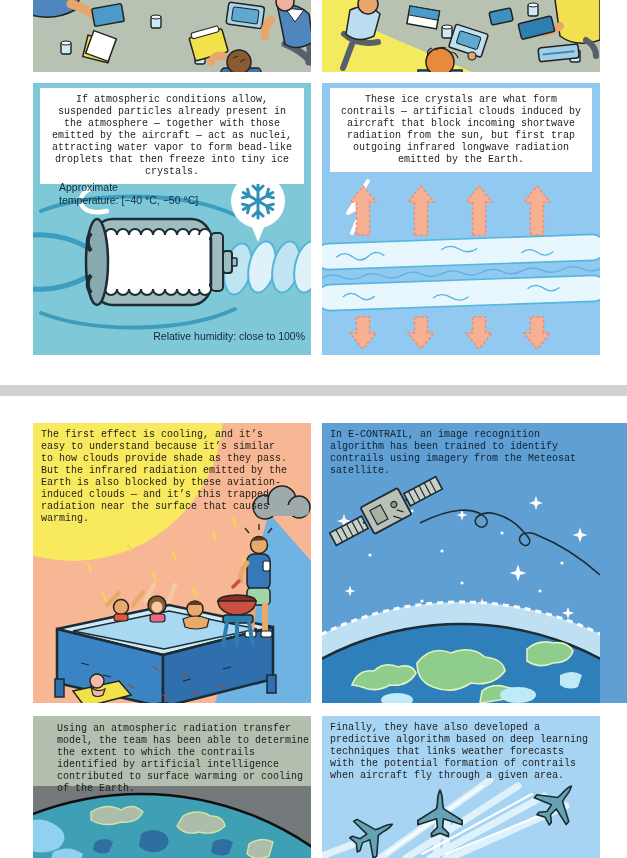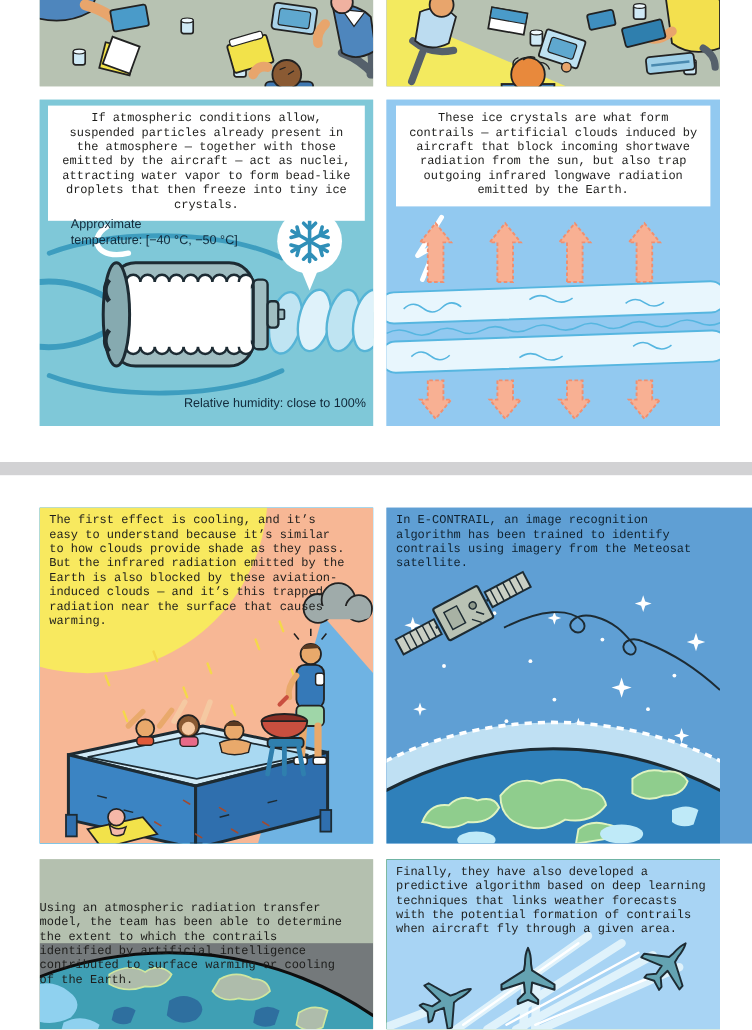--- a/index.html
+++ b/index.html
@@ -5,31 +5,31 @@
   html,body{margin:0;padding:0;background:#fff;}
   .page{position:relative;width:627px;height:858px;background:#ffffff;overflow:hidden;
         font-family:"Liberation Sans",sans-serif;}
   .panel{position:absolute;overflow:hidden;}
   .panel svg{position:absolute;left:0;top:0;}
   .p-tl{left:33px;top:0;width:278px;height:72px;background:#b7c2b2;}
   .p-tr{left:322px;top:0;width:278px;height:72px;background:#b7c2b2;}
   .p-ml{left:33px;top:83px;width:278px;height:272px;background:#7fc8d8;}
   .p-mr{left:322px;top:83px;width:278px;height:272px;background:#92c9f0;}
   .divider{position:absolute;left:0;top:385px;width:627px;height:11px;background:#d2d2d4;}
-  .p-bl{left:33px;top:423px;width:278px;height:280px;background:#0ea5e9;}
+  .p-bl{left:33px;top:423px;width:278px;height:280px;background:#fde047;}
   .p-br{left:322px;top:423px;width:278px;height:280px;background:#5f9fd4;padding-left:32px;}
   .p-fl{left:33px;top:716px;width:278px;height:142px;background:#b4c0af;}
   .p-fr{left:322px;top:716px;width:278px;height:142px;background:#15803d;}
   .caption{position:absolute;color:#1d1d1b;font-size:10px;line-height:1.2;font-family:Liberation Mono, monospace;}
   .bubble{background:#ffffff;text-align:center;padding:6px 8px;}
   .bubble-ml{left:7px;top:5px;width:248px;}
   .bubble-mr{left:8px;top:5px;width:246px;}
   .cap-bl{left:8px;top:6px;width:252px;}
   .cap-br{left:8px;top:6px;width:254px;color:#10212e;}
-  .cap-fl{left:0;top:7px;width:258px;margin-top:29px;}
+  .cap-fl{left:24px;top:7px;width:258px;}
   .cap-fr{left:8px;top:6px;width:262px;}
   .small-label{position:absolute;color:#11293a;font-size:10.5px;line-height:1.25;}
   .temp-label{left:6px;top:98px;width:170px;white-space:pre-line;margin-left:20px;}
   .humidity-label{left:50px;right:6px;bottom:12px;text-align:right;}
 </style>
 </head>
 <body>
 
 <div class="page">
 
@@ -239,21 +239,21 @@
           <path d="M20,210 q8,-7 16,0 t16,0 M110,214 q9,-6 18,0 t18,0 M205,208 q8,-6 16,0 t16,0" stroke="#56b6e0" stroke-width="1.3" fill="none"></path>
         </g>
       </g>
       <g fill="#f8b093" stroke="#ef8f70" stroke-width="1.6" stroke-dasharray="3,2">
         <path d="M34.5,234 L34.5,250 L28,250 L41,266 L54,250 L47.5,250 L47.5,234 Z"></path>
         <path d="M92.5,234 L92.5,250 L86,250 L99,266 L112,250 L105.5,250 L105.5,234 Z"></path>
         <path d="M150.5,234 L150.5,250 L144,250 L157,266 L170,250 L163.5,250 L163.5,234 Z"></path>
         <path d="M208.5,234 L208.5,250 L202,250 L215,266 L228,250 L221.5,250 L221.5,234 Z"></path>
       </g>
     </svg>
-    <div class="caption bubble bubble-mr">These ice crystals are what form contrails — artificial clouds induced by aircraft that block incoming shortwave radiation from the sun, but also trap outgoing infrared longwave radiation emitted by the Earth.</div>
+    <div class="caption bubble bubble-mr">These ice crystals are what form contrails — artificial clouds induced by aircraft that block incoming shortwave radiation from the sun, but first trap outgoing infrared longwave radiation emitted by the Earth.</div>
   </div>
 
   <div class="divider"></div>
 
   <div class="panel p-bl">
     <svg width="278" height="280" viewBox="0 0 278 280">
       <rect width="278" height="280" fill="#f7b795"></rect>
       <circle cx="40" cy="-12" r="150" fill="#f8e95f"></circle>
       <g stroke="#f4d84a" stroke-width="2" stroke-linecap="round">
         <path d="M180,110 l3,8 M210,135 l3,8 M120,150 l3,8 M70,170 l3,8 M160,165 l3,8 M30,210 l3,8 M200,95 l3,8 M95,120 l3,8 M140,130 l3,8 M55,140 l3,8"></path>

